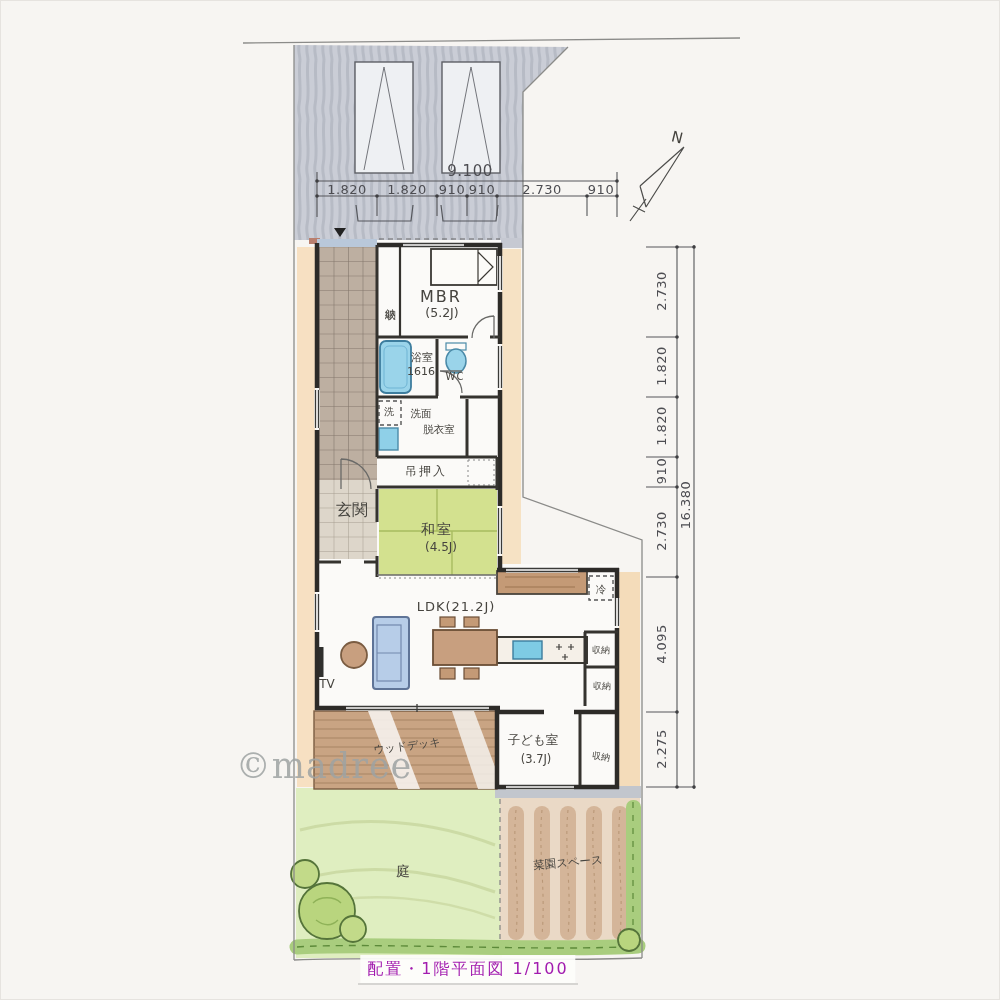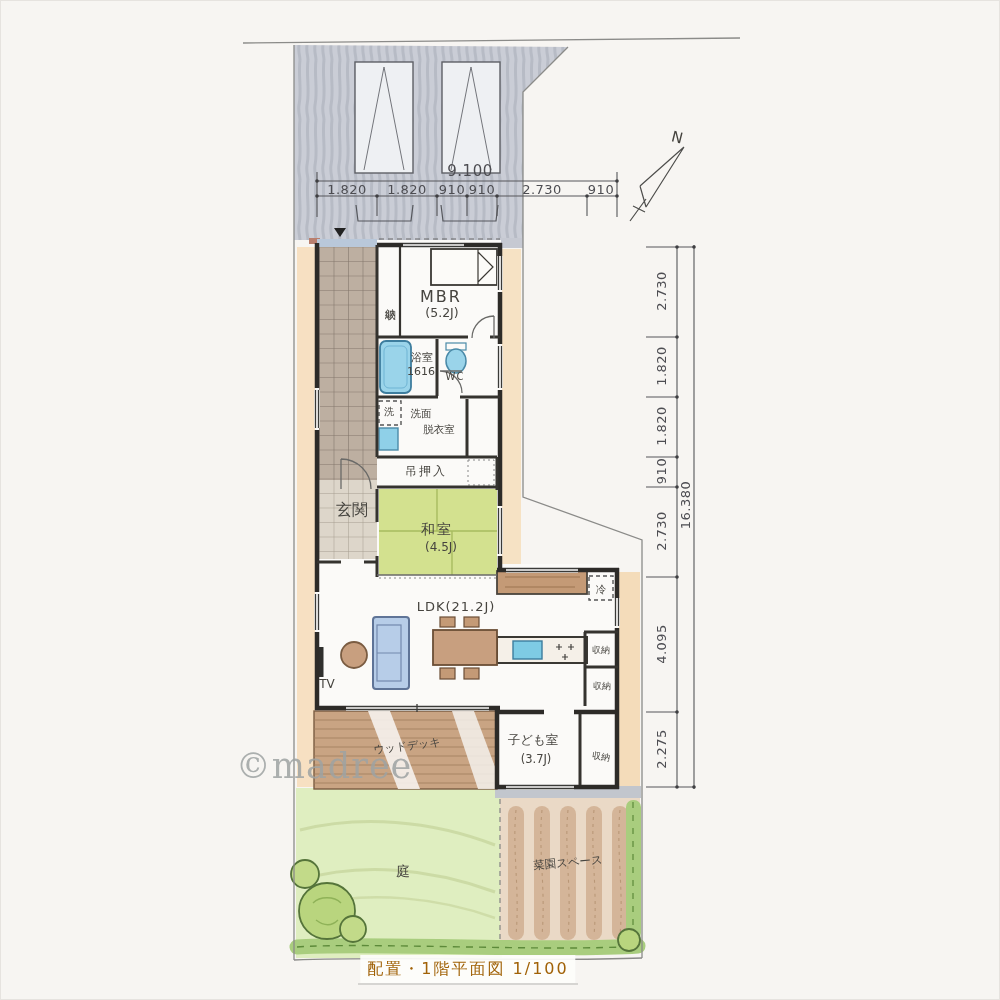--- a/index.html
+++ b/index.html
@@ -6,21 +6,21 @@
   #page{position:relative;width:1000px;height:1000px;background:#f7f5f2;overflow:hidden;
         font-family:"DejaVu Sans",sans-serif;}
   #page .edge{position:absolute;inset:0;border:1px solid #e6e3df;pointer-events:none;}
   svg{position:absolute;left:0;top:0;}
   .lbl{position:absolute;transform:translate(-50%,-50%);white-space:nowrap;
        color:#46443f;font-family:"DejaVu Sans",sans-serif;line-height:1;}
   .dim{color:#4d4d52;letter-spacing:.5px;}
   .rot90{transform:translate(-50%,-50%) rotate(-90deg);}
   .vert{writing-mode:vertical-rl;text-orientation:upright;transform:translate(-50%,-50%);}
   .wm{color:#9ea3a3;opacity:.85;letter-spacing:1px;font-weight:400;}
-  .cap{background:rgba(253,253,251,.92);padding:6px 7px;letter-spacing:2px;color:#a16207;}
+  .cap{background:rgba(253,253,251,.92);padding:6px 7px;letter-spacing:2px;color:#a21caf;}
 </style>
 </head>
 <body>
 
 <div id="page">
 <div class="edge"></div>
 
 <svg width="1000" height="1000" viewBox="0 0 1000 1000">
   <defs>
     <pattern id="grayTex" width="8" height="60" patternUnits="userSpaceOnUse">

